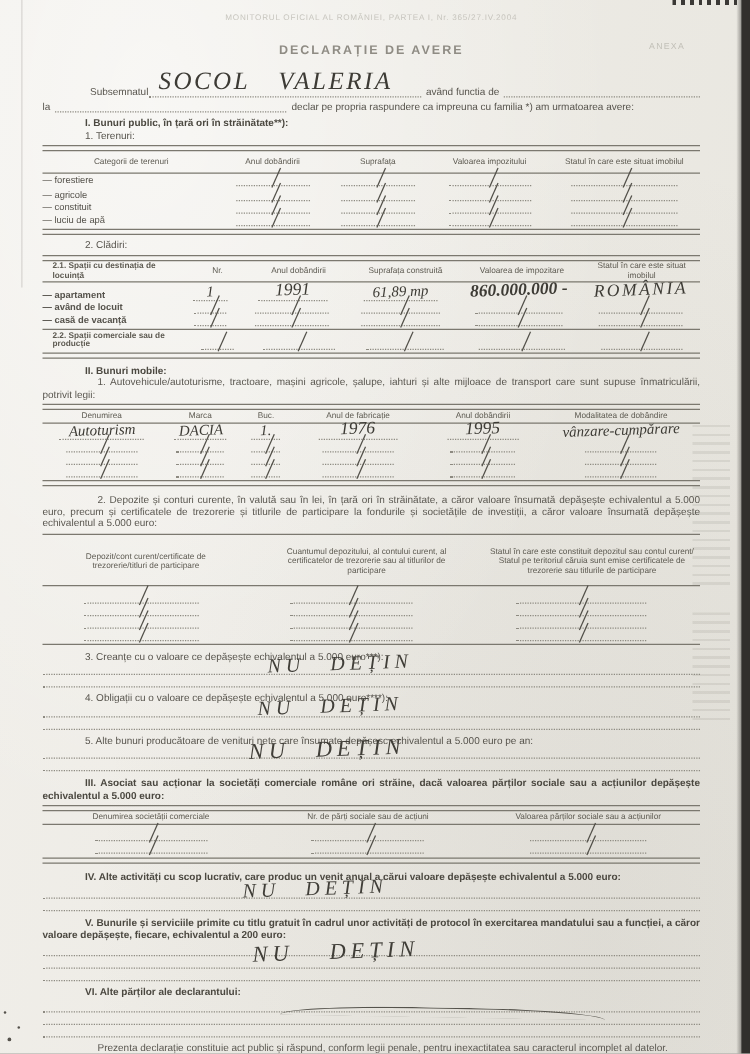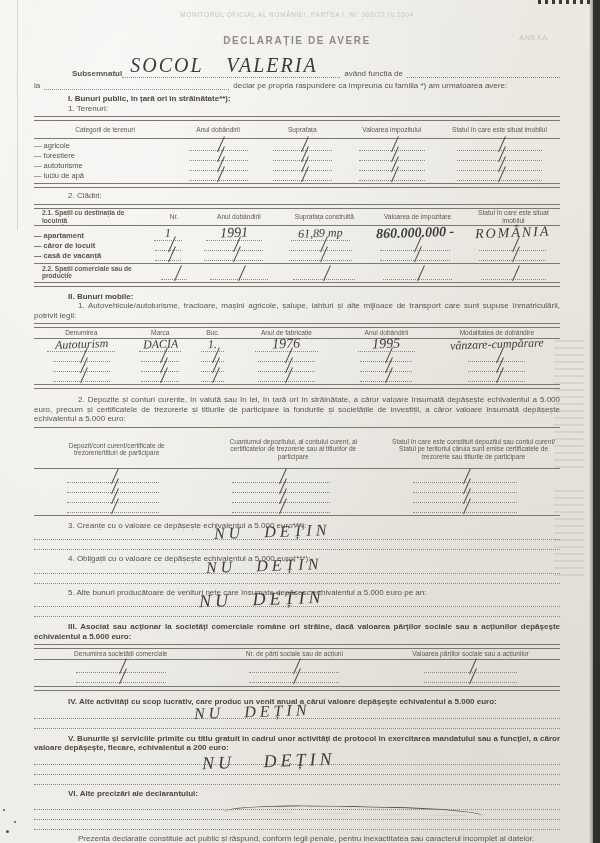--- a/index.html
+++ b/index.html
@@ -81,21 +81,21 @@
 
   <div class="content">
     <div class="masthead">MONITORUL OFICIAL AL ROMÂNIEI, PARTEA I, Nr. 365/27.IV.2004</div>
 
     <div class="title-row">
       <div class="doc-title">DECLARAȚIE DE AVERE</div>
       <div class="annex">ANEXA</div>
     </div>
 
     <div class="introline" style="margin-top:7px;">
-      <span class="print" style="padding-left:38px;font-weight:bold;">Subsemnatul</span>
+      <span class="print" style="padding-left:38px;">Subsemnatul</span>
       <span class="dots" style="flex:0 0 218px;text-align:left;"><span class="hw hw-name">SOCOL VALERIA</span></span>
       <span class="print" style="padding:0 4px;white-space:nowrap;">având functia de</span>
       <span class="dots" style="flex:1;height:9px;"></span>
     </div>
 
     <div class="introline" style="margin-top:2px;">
       <span class="print">la</span>
       <span class="dots" style="flex:0 0 185px;height:9px;margin:0 4px;"></span>
       <span class="print">declar pe propria raspundere ca impreuna cu familia *) am urmatoarea avere:</span>
     </div>
@@ -106,52 +106,52 @@
     <div class="tbl t1">
       <div class="dbl"></div>
       <div class="trow" style="min-height:17px;">
         <div class="th c0">Categorii de terenuri</div>
         <div class="th c1">Anul dobândirii</div>
         <div class="th c2">Suprafața</div>
         <div class="th c3">Valoarea impozitului</div>
         <div class="th c4">Statul în care este situat imobilul</div>
       </div>
       <div class="hr1"></div>
+      <div class="trow">
+        <div class="lab c0">— forestiere</div>
+        <div class="dc sl c1">
+            <span class="dots"></span>
+          </div>
+        <div class="dc sl c2">
+            <span class="dots"></span>
+          </div>
+        <div class="dc sl c3">
+            <span class="dots"></span>
+          </div>
+        <div class="dc sl c4">
+            <span class="dots"></span>
+          </div>
+      </div>
       <div class="trow" style="margin-top:2px;">
         <div class="lab c0">— agricole</div>
         <div class="dc sl c1">
             <span class="dots"></span>
           </div>
         <div class="dc sl c2">
             <span class="dots"></span>
           </div>
         <div class="dc sl c3">
             <span class="dots"></span>
           </div>
         <div class="dc sl c4">
             <span class="dots"></span>
           </div>
       </div>
       <div class="trow">
-        <div class="lab c0">— forestiere</div>
-        <div class="dc sl c1">
-            <span class="dots"></span>
-          </div>
-        <div class="dc sl c2">
-            <span class="dots"></span>
-          </div>
-        <div class="dc sl c3">
-            <span class="dots"></span>
-          </div>
-        <div class="dc sl c4">
-            <span class="dots"></span>
-          </div>
-      </div>
-      <div class="trow">
-        <div class="lab c0">— autoturisme</div>
+        <div class="lab c0">— constituit</div>
         <div class="dc sl c1">
             <span class="dots"></span>
           </div>
         <div class="dc sl c2">
             <span class="dots"></span>
           </div>
         <div class="dc sl c3">
             <span class="dots"></span>
           </div>
         <div class="dc sl c4">
@@ -204,21 +204,21 @@
             <span class="hw hw-cell">61,89 mp</span>
           </div>
         <div class="hwc c4">
             <span class="hw hw-cell hw-big" style="font-weight:bold;">860.000.000 -</span>
           </div>
         <div class="hwc c5">
             <span class="hw hw-cell hw-big" style="letter-spacing:2px;">ROMÂNIA</span>
           </div>
       </div>
       <div class="trow">
-        <div class="lab c0">— căror de locuit</div>
+        <div class="lab c0">— având de locuit</div>
         <div class="dc sl c1">
             <span class="dots" style="width:55%;"></span>
           </div>
         <div class="dc sl c2">
             <span class="dots"></span>
           </div>
         <div class="dc sl c3">
             <span class="dots"></span>
           </div>
         <div class="dc sl c4">
@@ -491,21 +491,21 @@
     </div>
 
     <div class="print bold h-ind" style="margin-top:5px;">V. Bunurile și serviciile primite cu titlu gratuit în cadrul unor activități de protocol în exercitarea mandatului sau a funcției, a căror valoare depășește, fiecare, echivalentul a 200 euro:</div>
     <div class="nd-block" style="margin-top:2px;">
       <div class="dotline"></div>
       <div class="dotline"></div>
       <div class="dotline"></div>
       <span class="hw hw-nd" style="left:168px;top:-4px;font-size:18px;word-spacing:20px;">NU DEȚIN</span>
     </div>
 
-    <div class="print bold h-ind" style="margin-top:4px;">VI. Alte precizări ale declarantului:</div>
+    <div class="print bold h-ind" style="margin-top:4px;">VI. Alte părților ale declarantului:</div>
     <div class="nd-block" style="margin-top:2px;">
       <div class="dotline"></div>
       <div class="dotline"></div>
       <div class="dotline"></div>
       <div class="pen-curve" style="left:190px;top:6px;width:260px;transform:rotate(1deg);"></div>
     </div>
 
     <div class="para" style="margin-top:4px;">Prezenta declarație constituie act public și răspund, conform legii penale, pentru inexactitatea sau caracterul incomplet al datelor.</div>
 
   </div>

